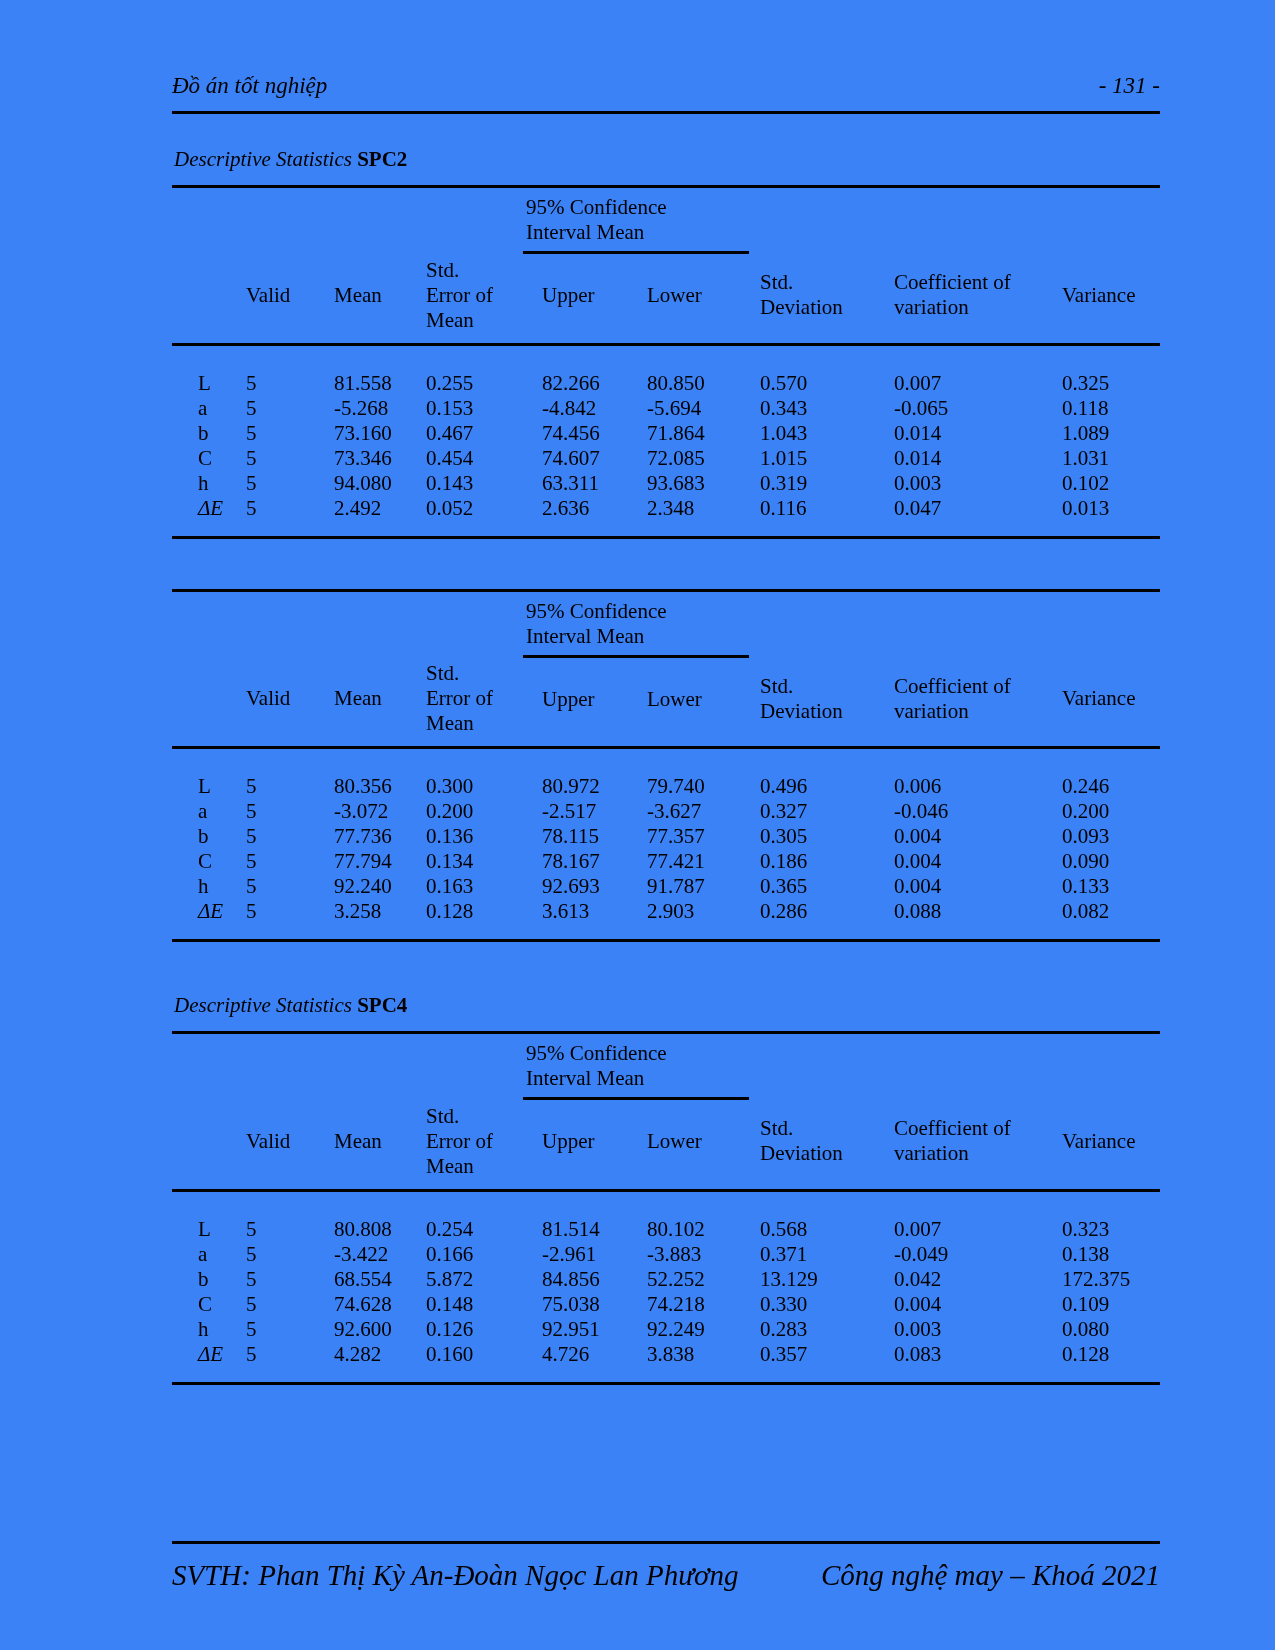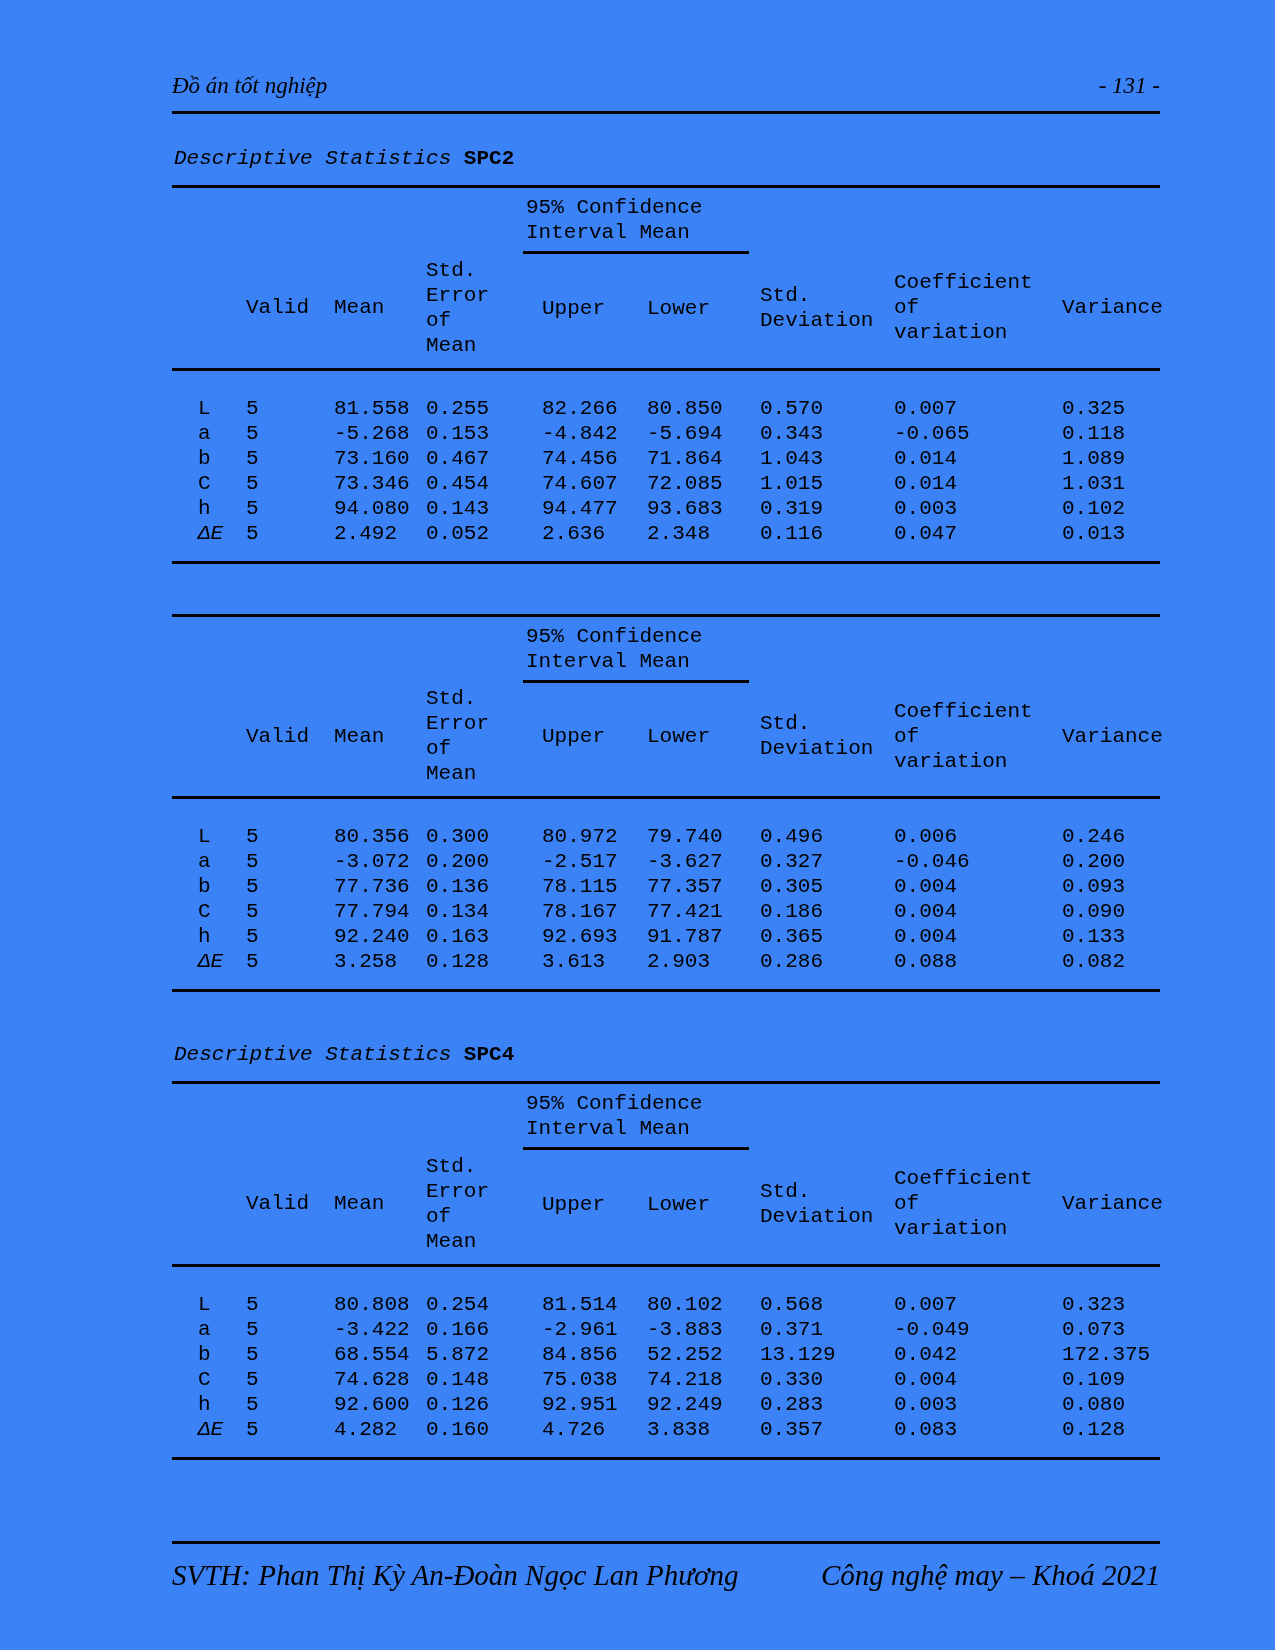--- a/index.html
+++ b/index.html
@@ -21,21 +21,21 @@
     justify-content: space-between;
     align-items: baseline;
     font-style: italic;
     font-size: 23px;
     line-height: 28px;
     padding-bottom: 11px;
     border-bottom: 3px solid #000;
   }
   
   .content { position: absolute; left: 172px; top: 120px; width: 988px; }
-  .tsec { margin-top: 26px; font-family: Liberation Mono, monospace; }
+  .tsec { margin-top: 26px; }
   .tsec + .tsec { margin-top: 50px; }
   .ttl { font-size: 21px; line-height: 26px; margin: 0 0 13px 2px; }
   .ttl-i { font-style: italic; }
   .ttl-b { font-weight: bold; }
 
   table.stat-table {
     border-collapse: collapse;
     table-layout: fixed;
     width: 988px;
     border-top: 3px solid #000;
@@ -183,21 +183,21 @@
               <td>72.085</td>
               <td>1.015</td>
               <td>0.014</td>
               <td>1.031</td>
             </tr>
             <tr class="body-row">
               <td>h</td>
               <td>5</td>
               <td>94.080</td>
               <td>0.143</td>
-              <td>94.477</td>
+              <td>63.311</td>
               <td>93.683</td>
               <td>0.319</td>
               <td>0.003</td>
               <td>0.102</td>
             </tr>
             <tr class="body-row">
               <td class="greek">ΔE</td>
               <td>5</td>
               <td>2.492</td>
               <td>0.052</td>
@@ -369,21 +369,21 @@
             </tr>
             <tr class="body-row">
               <td>a</td>
               <td>5</td>
               <td>-3.422</td>
               <td>0.166</td>
               <td>-2.961</td>
               <td>-3.883</td>
               <td>0.371</td>
               <td>-0.049</td>
-              <td>0.073</td>
+              <td>0.138</td>
             </tr>
             <tr class="body-row">
               <td>b</td>
               <td>5</td>
               <td>68.554</td>
               <td>5.872</td>
               <td>84.856</td>
               <td>52.252</td>
               <td>13.129</td>
               <td>0.042</td>

